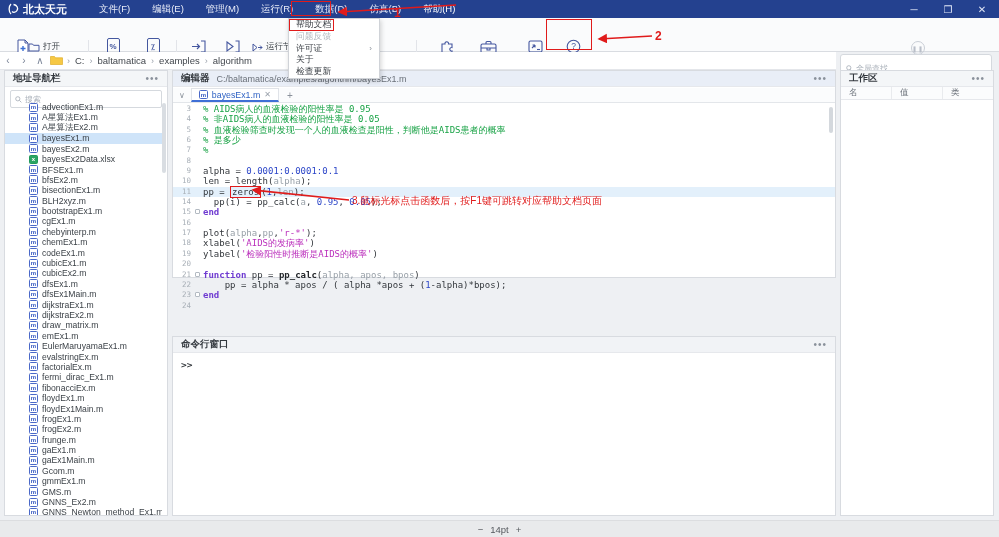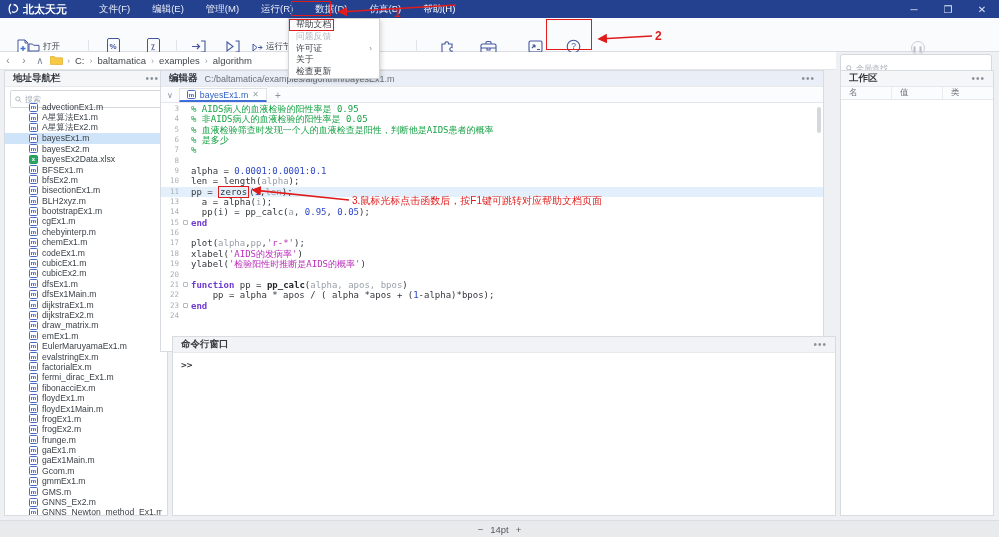--- a/index.html
+++ b/index.html
@@ -43,21 +43,21 @@
   .nav-search { margin:3px 5px; height:11px; border:1px solid #d5d9de; border-radius:2px; display:flex; align-items:center; padding:8px 4px; gap:3px; color:#aab1ba; font-size:8px; background:#fff; }
   .filelist { position:absolute; left:0; top:31px; width:157px; bottom:0; overflow:hidden; }
   .frow { display:flex; align-items:center; height:10.4px; padding-left:24px; gap:4px; font-size:8.6px; color:#3c4248; white-space:nowrap; }
   .frow.sel { background:#cfe4f9; }
   .fic { width:9px; height:9px; border-radius:1.5px; font-size:6px; font-weight:bold; display:flex; align-items:center; justify-content:center; flex:0 0 9px; }
   .fic.m { border:1px solid #4a68c8; color:#3558c0; background:#fff; }
   .fic.xlsx { background:#2aa463; color:#fff; border:1px solid #21995a; }
   .nav-scroll { position:absolute; right:1px; top:32px; width:4px; height:70px; background:#d9dde2; border-radius:2px; }
 
   
-  .editor-card { left:160px; top:70px; width:664px; height:282px; }
+  .editor-card { left:172px; top:70px; width:664px; height:208px; }
   .ed-h { background:#e9eef7; }
   .ed-path { font-weight:normal; color:#6a7079; margin-left:7px; font-size:9px; }
   .tabbar { position:absolute; left:0; top:17px; width:662px; height:15px; background:#fbfcfd; border-bottom:1px solid #e3e6ea; display:flex; align-items:center; }
   .tab-chev { color:#8a919b; font-size:8px; padding:0 6px; }
   .tab { display:flex; align-items:center; gap:4px; height:14px; padding:0 7px; background:#fff; border:1px solid #e0e3e8; border-bottom:2px solid #3f6fd6; font-size:8.8px; color:#2f62c4; }
   .tab-close { color:#9aa1ab; font-size:8px; }
   .tab-plus { color:#8a919b; font-size:10px; padding:0 8px; }
   .code { position:absolute; left:0; top:33px; width:662px; bottom:1px; font-family:"DejaVu Sans Mono", monospace; font-size:9px; }
   .cline { position:relative; height:10.35px; line-height:10.35px; white-space:pre; }
   .cline.hl { background:#e3f0fb; }
@@ -461,21 +461,20 @@
     <div class="code" id="code">
         <div class="cline"><span class="lnum">3</span><span class="ctext"><span class="cm">% AIDS病人的血液检验的阳性率是 0.95</span></span></div>
         <div class="cline"><span class="lnum">4</span><span class="ctext"><span class="cm">% 非AIDS病人的血液检验的阳性率是 0.05</span></span></div>
         <div class="cline"><span class="lnum">5</span><span class="ctext"><span class="cm">% 血液检验筛查时发现一个人的血液检查是阳性，判断他是AIDS患者的概率</span></span></div>
         <div class="cline"><span class="lnum">6</span><span class="ctext"><span class="cm">% 是多少</span></span></div>
         <div class="cline"><span class="lnum">7</span><span class="ctext"><span class="cm">%</span></span></div>
         <div class="cline"><span class="lnum">8</span><span class="ctext"></span></div>
         <div class="cline"><span class="lnum">9</span><span class="ctext"><span class="id">alpha = </span><span class="num">0.0001:0.0001:0.1</span></span></div>
         <div class="cline"><span class="lnum">10</span><span class="ctext"><span class="id">len = length(</span><span class="arg">alpha</span><span class="id">);</span></span></div>
         <div class="cline hl"><span class="lnum">11</span><span class="ctext"><span class="id">pp = </span><span class="boxed">zeros</span><span class="id">(</span><span class="num">1</span><span class="id">,</span><span class="arg">len</span><span class="id">);</span></span></div>
-        <div class="cline"><span class="lnum">13</span><span class="ctext"><span class="id">  a = alpha(</span><span class="arg">i</span><span class="id">);</span></span></div>
         <div class="cline"><span class="lnum">14</span><span class="ctext"><span class="id">  pp(i) = pp_calc(</span><span class="arg">a</span><span class="id">, </span><span class="num">0.95</span><span class="id">, </span><span class="num">0.05</span><span class="id">);</span></span></div>
         <div class="cline"><span class="lnum">15</span><span class="fold"></span><span class="ctext"><span class="kw">end</span></span></div>
         <div class="cline"><span class="lnum">16</span><span class="ctext"></span></div>
         <div class="cline"><span class="lnum">17</span><span class="ctext"><span class="id">plot(</span><span class="arg">alpha</span><span class="id">,</span><span class="arg">pp</span><span class="id">,</span><span class="str">'r-*'</span><span class="id">);</span></span></div>
         <div class="cline"><span class="lnum">18</span><span class="ctext"><span class="id">xlabel(</span><span class="str">'AIDS的发病率'</span><span class="id">)</span></span></div>
         <div class="cline"><span class="lnum">19</span><span class="ctext"><span class="id">ylabel(</span><span class="str">'检验阳性时推断是AIDS的概率'</span><span class="id">)</span></span></div>
         <div class="cline"><span class="lnum">20</span><span class="ctext"></span></div>
         <div class="cline"><span class="lnum">21</span><span class="fold"></span><span class="ctext"><span class="kw">function</span><span class="id"> pp = </span><span class="fn">pp_calc</span><span class="id">(</span><span class="arg">alpha, apos, bpos</span><span class="id">)</span></span></div>
         <div class="cline"><span class="lnum">22</span><span class="ctext"><span class="id">    pp = alpha * apos / ( alpha *apos + (</span><span class="num">1</span><span class="id">-alpha)*bpos);</span></span></div>
         <div class="cline"><span class="lnum">23</span><span class="fold"></span><span class="ctext"><span class="kw">end</span></span></div>

